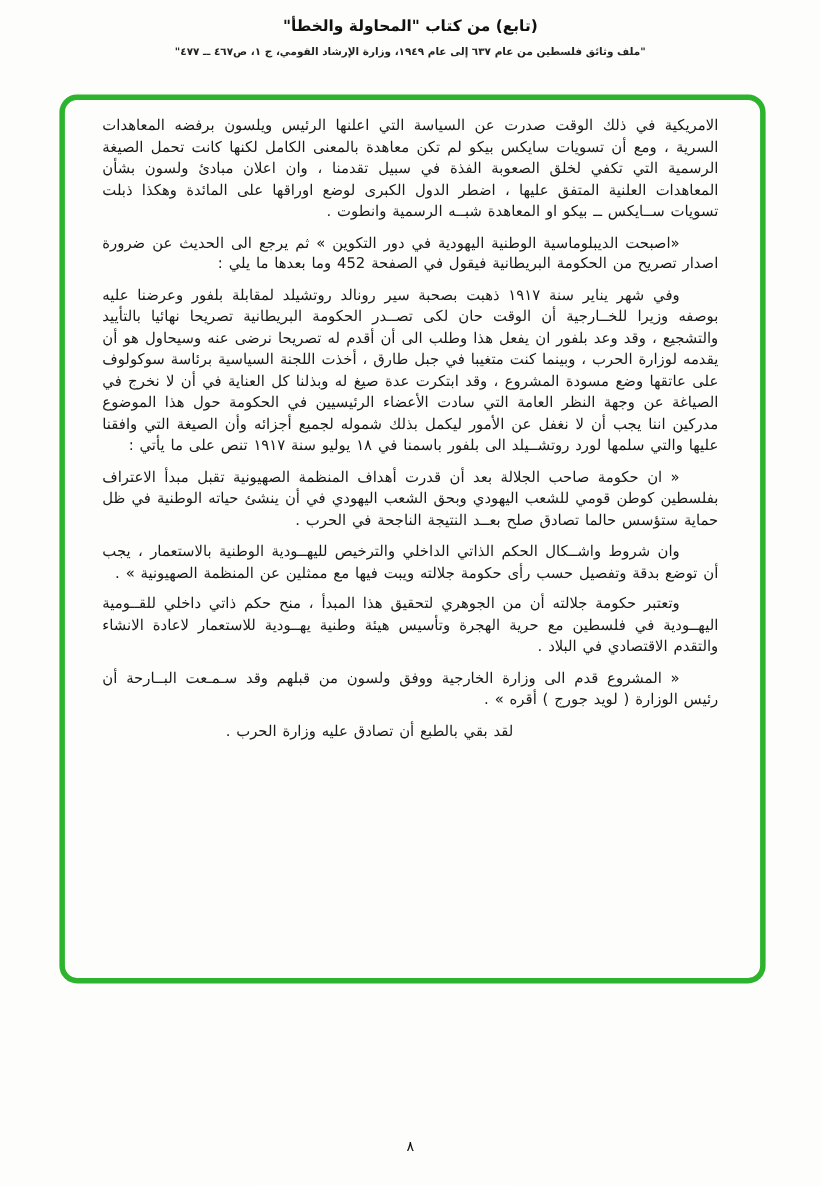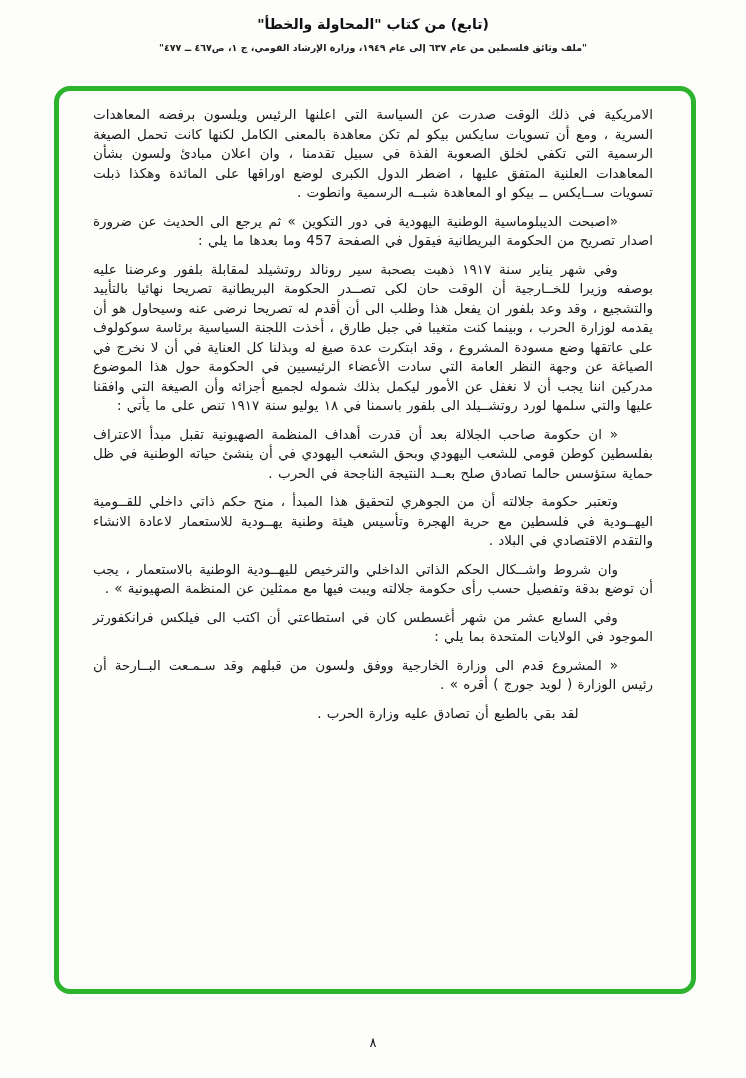--- a/index.html
+++ b/index.html
@@ -32,21 +32,21 @@
     font-size: 9.5px;
     font-weight: bold;
     color: #222;
   }
   .frame {
     box-sizing: border-box;
     position: absolute;
     left: 54px;
     top: 86px;
     width: 642px;
-    height: 908px;
+    height: 808px;
     border: 5px solid #2db32d;
     border-radius: 16px;
     background: #fdfdfb;
     padding: 14px 38px 20px 34px;
     overflow: hidden;
   }
   .body-text {
     direction: rtl;
     text-align: justify;
     color: #1a1a1a;
@@ -59,21 +59,21 @@
     word-spacing: 1px;
   }
   .body-text p.continuation {
     text-indent: 0;
   }
   .body-text p.quote {
     text-indent: 2.6em;
   }
   .body-text p.closing {
     text-indent: 5.5em;
-    text-align: right;
+    text-align: center;
   }
   .page-number {
     position: absolute;
     bottom: 28px;
     left: 0;
     width: 100%;
     text-align: center;
     direction: rtl;
     font-size: 13px;
     color: #111;
@@ -85,26 +85,25 @@
 <div class="page">
 
   <div class="header">
     <div class="title">(تابع) من كتاب "المحاولة والخطأ"</div>
     <div class="subtitle">"ملف وثائق فلسطين من عام ٦٣٧ إلى عام ١٩٤٩، وزارة الإرشاد القومي، ج ١، ص٤٦٧ ــ ٤٧٧"</div>
   </div>
 
   <div class="frame">
     <div class="body-text" id="paragraphs">
         <p class="continuation">الامريكية في ذلك الوقت صدرت عن السياسة التي اعلنها الرئيس ويلسون برفضه المعاهدات السرية ، ومع أن تسويات سايكس بيكو لم تكن معاهدة بالمعنى الكامل لكنها كانت تحمل الصيغة الرسمية التي تكفي لخلق الصعوبة الفذة في سبيل تقدمنا ، وان اعلان مبادئ ولسون بشأن المعاهدات العلنية المتفق عليها ، اضطر الدول الكبرى لوضع اوراقها على المائدة وهكذا ذبلت تسويات ســايكس ــ بيكو او المعاهدة شبــه الرسمية وانطوت .</p>
-        <p class="quote">«اصبحت الديبلوماسية الوطنية اليهودية في دور التكوين » ثم يرجع الى الحديث عن ضرورة اصدار تصريح من الحكومة البريطانية فيقول في الصفحة 457 وما بعدها ما يلي :</p>
+        <p class="quote">«اصبحت الديبلوماسية الوطنية اليهودية في دور التكوين » ثم يرجع الى الحديث عن ضرورة اصدار تصريح من الحكومة البريطانية فيقول في الصفحة 452 وما بعدها ما يلي :</p>
         <p class="normal">وفي شهر يناير سنة ١٩١٧ ذهبت بصحبة سير رونالد روتشيلد لمقابلة بلفور وعرضنا عليه بوصفه وزيرا للخــارجية أن الوقت حان لكى تصــدر الحكومة البريطانية تصريحا نهائيا بالتأييد والتشجيع ، وقد وعد بلفور ان يفعل هذا وطلب الى أن أقدم له تصريحا نرضى عنه وسيحاول هو أن يقدمه لوزارة الحرب ، وبينما كنت متغيبا في جبل طارق ، أخذت اللجنة السياسية برئاسة سوكولوف على عاتقها وضع مسودة المشروع ، وقد ابتكرت عدة صيغ له وبذلنا كل العناية في أن لا نخرج في الصياغة عن وجهة النظر العامة التي سادت الأعضاء الرئيسيين في الحكومة حول هذا الموضوع مدركين اننا يجب أن لا نغفل عن الأمور ليكمل بذلك شموله لجميع أجزائه وأن الصيغة التي وافقنا عليها والتي سلمها لورد روتشــيلد الى بلفور باسمنا في ١٨ يوليو سنة ١٩١٧ تنص على ما يأتي :</p>
         <p class="quote">« ان حكومة صاحب الجلالة بعد أن قدرت أهداف المنظمة الصهيونية تقبل مبدأ الاعتراف بفلسطين كوطن قومي للشعب اليهودي وبحق الشعب اليهودي في أن ينشئ حياته الوطنية في ظل حماية ستؤسس حالما تصادق صلح بعــد النتيجة الناجحة في الحرب .</p>
+        <p class="quote">وان شروط واشــكال الحكم الذاتي الداخلي والترخيص لليهــودية الوطنية بالاستعمار ، يجب أن توضع بدقة وتفصيل حسب رأى حكومة جلالته ويبت فيها مع ممثلين عن المنظمة الصهيونية » .</p>
         <p class="quote">وتعتبر حكومة جلالته أن من الجوهري لتحقيق هذا المبدأ ، منح حكم ذاتي داخلي للقــومية اليهــودية في فلسطين مع حرية الهجرة وتأسيس هيئة وطنية يهــودية للاستعمار لاعادة الانشاء والتقدم الاقتصادي في البلاد .</p>
-        <p class="quote">وان شروط واشــكال الحكم الذاتي الداخلي والترخيص لليهــودية الوطنية بالاستعمار ، يجب أن توضع بدقة وتفصيل حسب رأى حكومة جلالته ويبت فيها مع ممثلين عن المنظمة الصهيونية » .</p>
-        <p class="normal">وفي السابع عشر من شهر أغسطس كان في استطاعتي أن اكتب الى فيلكس فرانكفورتر الموجود في الولايات المتحدة بما يلي :</p>
         <p class="quote">« المشروع قدم الى وزارة الخارجية ووفق ولسون من قبلهم وقد سـمـعت البــارحة أن رئيس الوزارة ( لويد جورج ) أقره » .</p>
         <p class="closing">لقد بقي بالطبع أن تصادق عليه وزارة الحرب .</p>
       </div>
   </div>
 
   <div class="page-number">٨</div>
 
 </div>
 
 </body></html>

